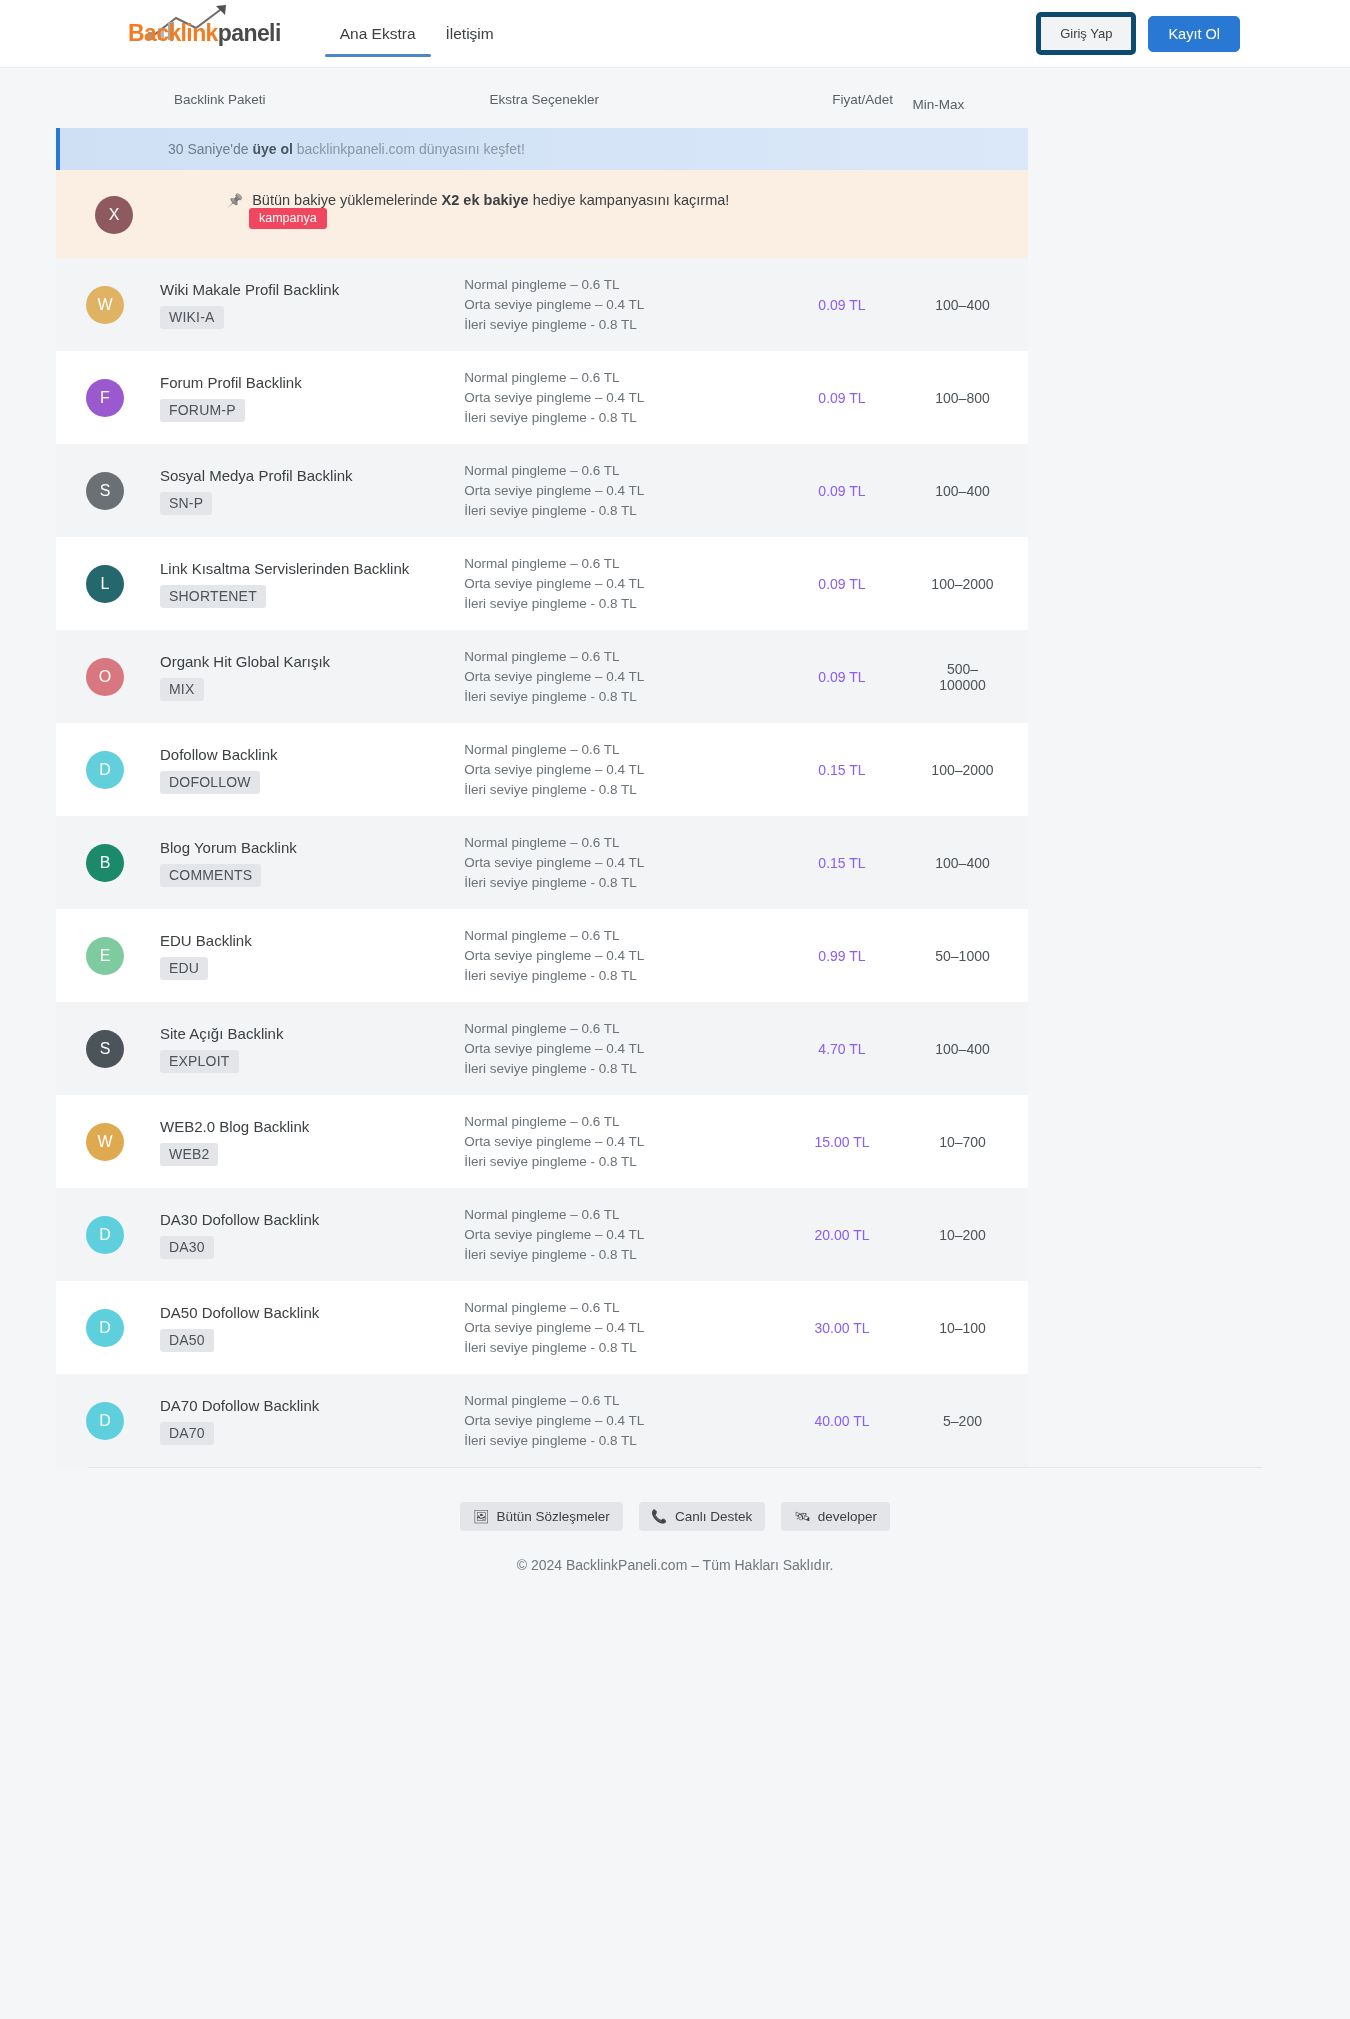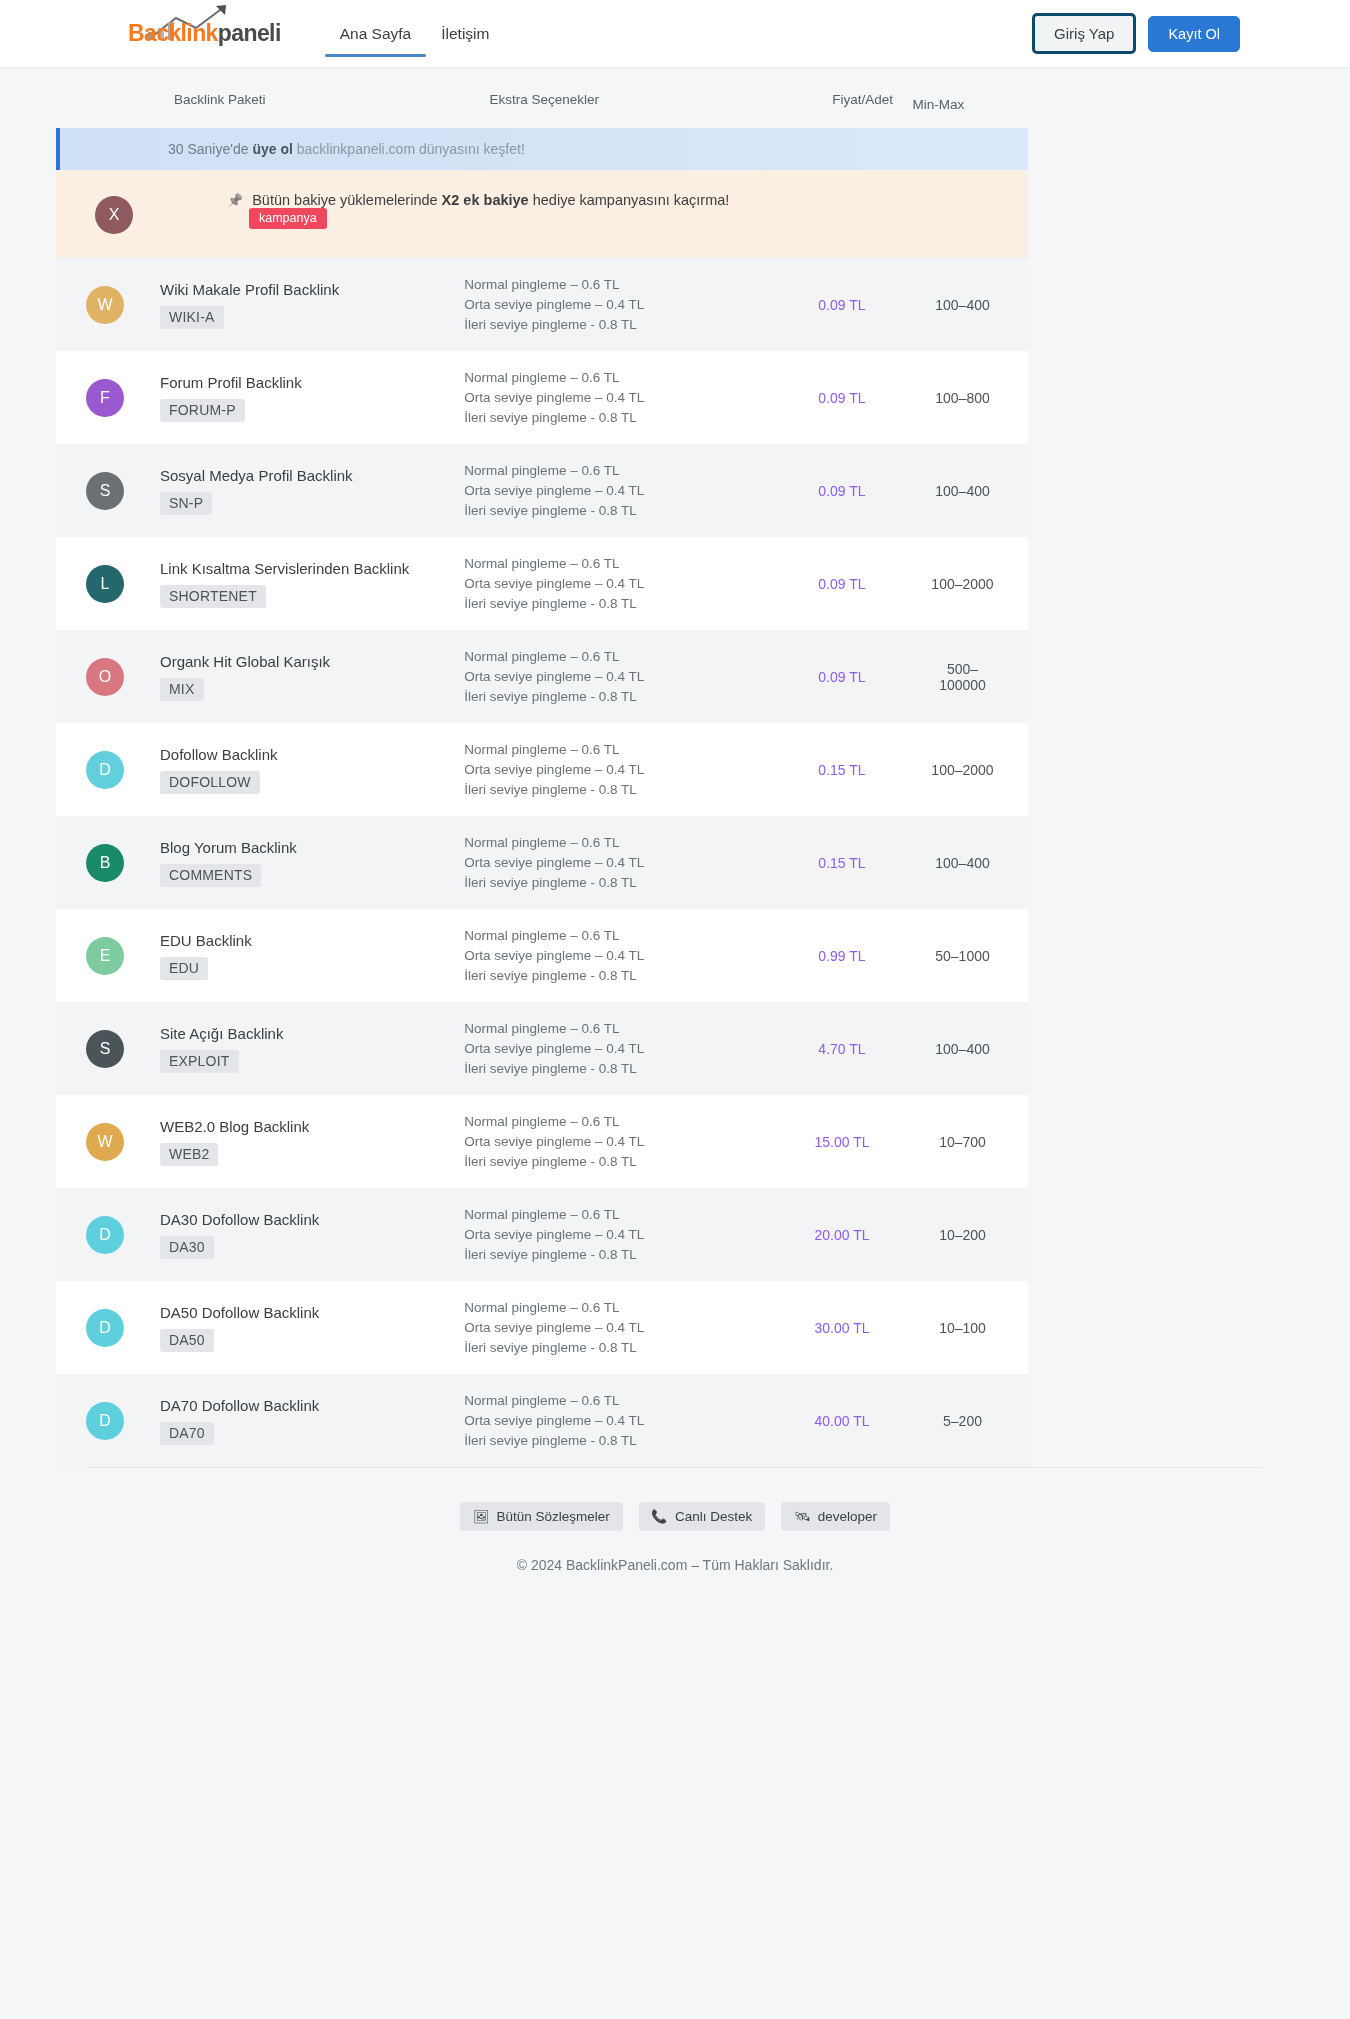--- a/index.html
+++ b/index.html
@@ -71,24 +71,24 @@
   .nav-right {
     position: absolute;
     right: 110px;
     display: flex;
     align-items: center;
     gap: 12px;
   }
   .btn-login {
     background: #f1f3f5;
     color: #3c4043;
-    border: 3px solid #0c4a6e;
+    border: 5px solid #0c4a6e;
     border-radius: 5px;
     padding: 9px 19px;
-    font-size: 15px;
+    font-size: 13px;
     cursor: pointer;
     font-family: inherit;
   }
   .btn-register {
     background: #2878d4;
     color: #ffffff;
     border: 1px solid #2878d4;
     border-radius: 5px;
     padding: 9px 19px;
     font-size: 14.5px;
@@ -270,21 +270,21 @@
       <rect x="2" y="30" width="6" height="8" fill="#888"></rect>
       <rect x="12" y="26" width="6" height="12" fill="#aaa"></rect>
       <rect x="22" y="20" width="6" height="18" fill="#999"></rect>
     </svg>
     <span class="brand-logo">
       <span class="b1">Backlink</span><span class="b2">paneli</span>
     </span>
   </div>
 
   <div class="nav-links">
-    <a href="#" class="nav-link active">Ana Sayfa</a>
+    <a href="#" class="nav-link active">Ana Ekstra</a>
     <a href="#" class="nav-link">İletişim</a>
   </div>
 
   <div class="nav-right">
     <button class="btn-login">Giriş Yap</button>
     <button class="btn-register">Kayıt Ol</button>
   </div>
 </div>
 
 <div class="content">

